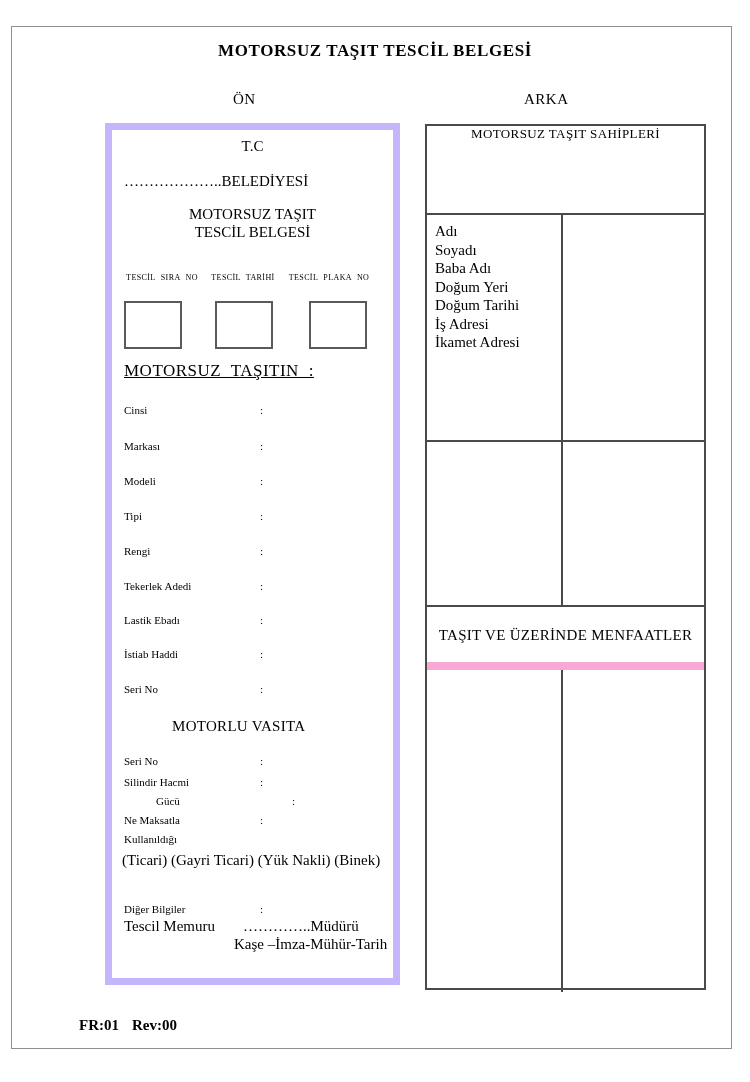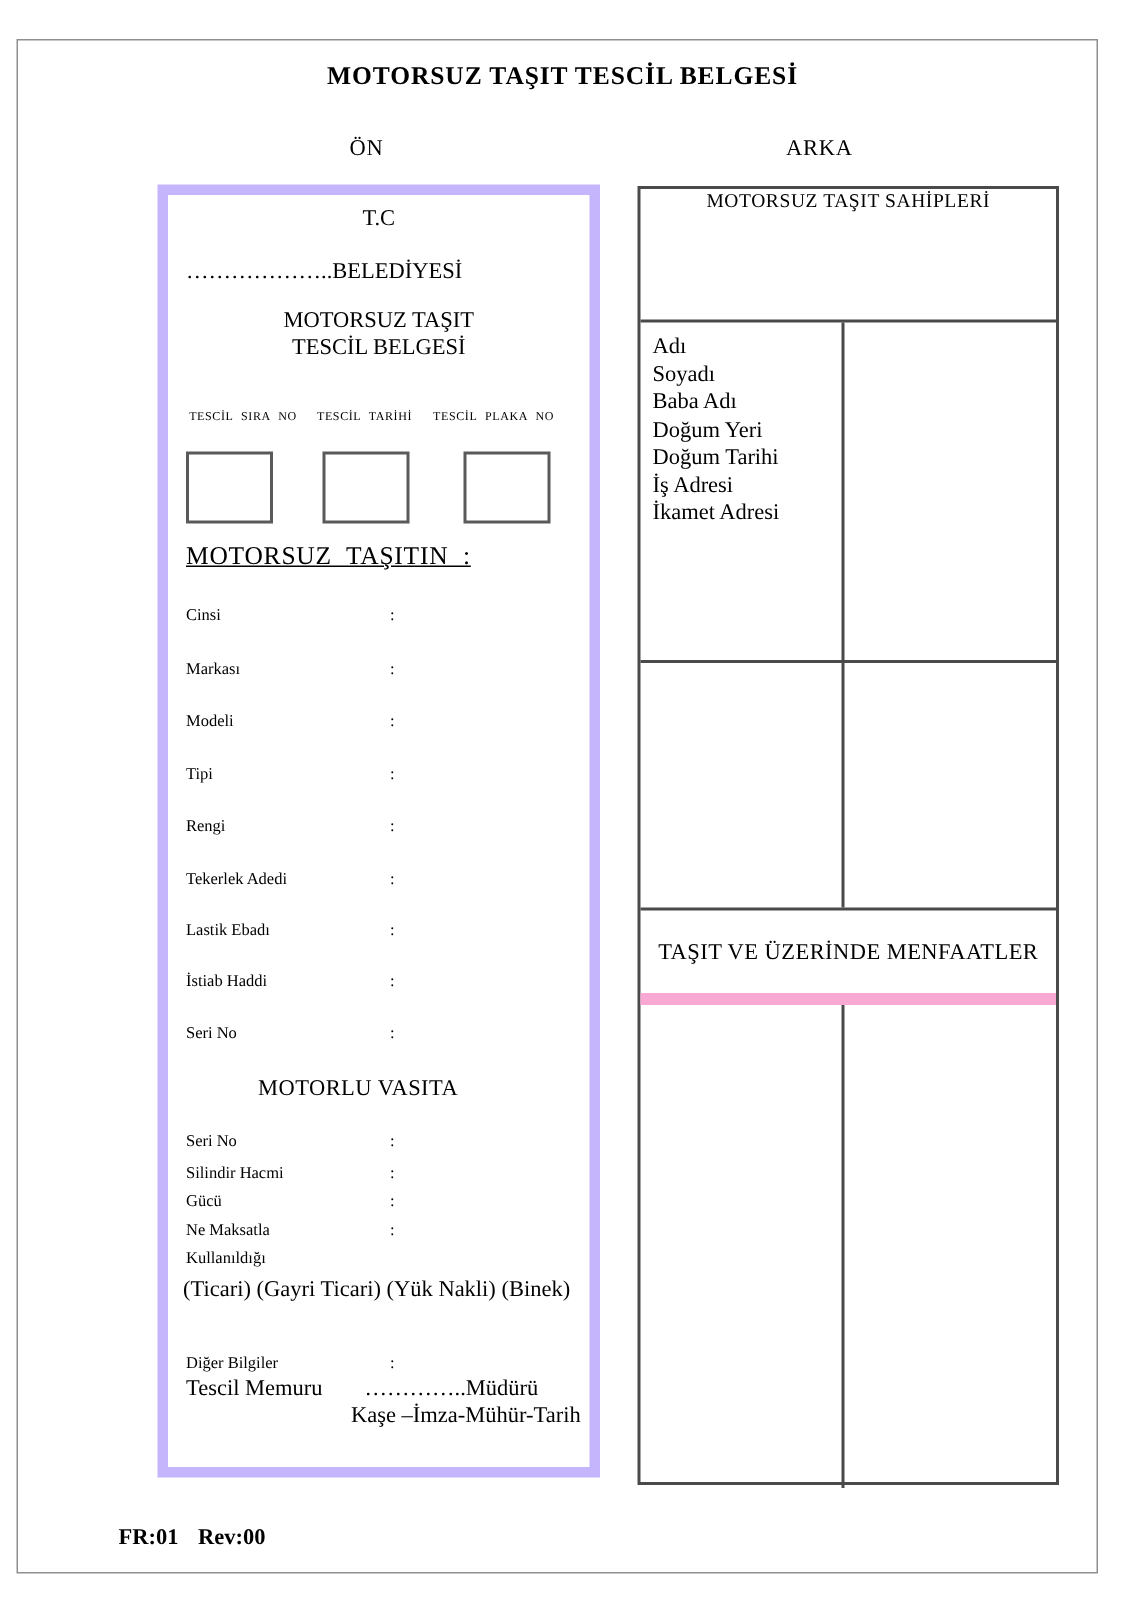--- a/index.html
+++ b/index.html
@@ -41,21 +41,21 @@
   .rb1{left:12px;}.rb2{left:103px;}.rb3{left:197px;}
   .section-title{
     position:absolute;left:12px;top:231px;font-size:17px;
     text-decoration:underline;word-spacing:5px;letter-spacing:0.5px;
   }
   .frow{position:absolute;left:12px;right:8px;font-size:11px;white-space:nowrap;}
   .frow .colon{position:absolute;left:136px;}
   .r0{top:274px;}.r1{top:310px;}.r2{top:345px;}.r3{top:380px;}.r4{top:415px;}
   .r5{top:450px;}.r6{top:484px;}.r7{top:518px;}.r8{top:553px;}
   .motor-title{position:absolute;left:12px;top:588px;font-size:15px;letter-spacing:0.3px;margin-left:48px;}
-  .m0{top:625px;}.m1{top:646px;}.m2{top:665px;}.m3{top:684px;}.m4{top:703px;}
+  .m0{top:625px;}.m1{top:646px;}.m2{top:665px;margin-left:32px;}.m3{top:684px;}.m4{top:703px;}
   .usage-line{position:absolute;left:10px;top:722px;font-size:15px;white-space:nowrap;}
   .r-other{top:753px;margin-top:20px;}
   .registrar-row{position:absolute;left:12px;top:788px;font-size:15px;white-space:nowrap;}
   .registrar-row .reg-value{position:absolute;left:119px;white-space:nowrap;}
   .registrar-note{position:absolute;left:122px;top:806px;font-size:15px;white-space:nowrap;}
 
   
   .back-box{
     position:absolute;left:425px;top:124px;width:281px;height:866px;
     border:2px solid #4a4a4a;box-sizing:border-box;

